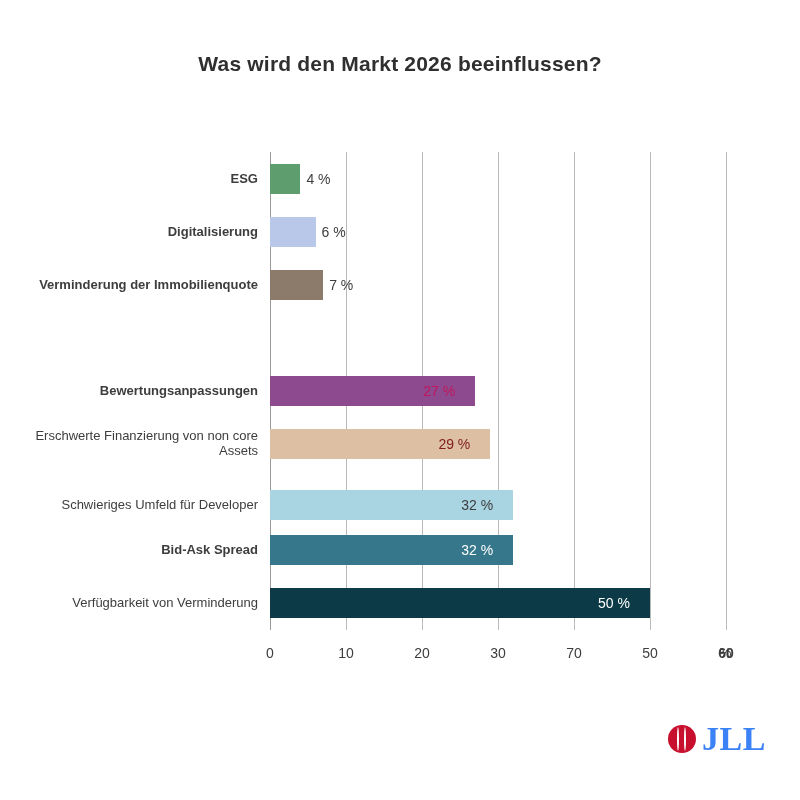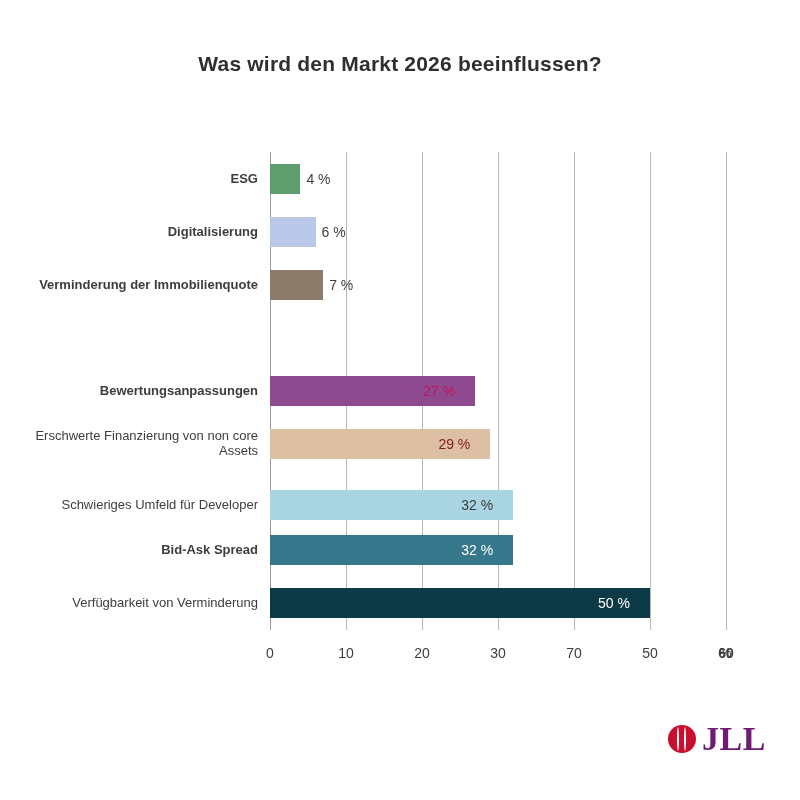--- a/index.html
+++ b/index.html
@@ -148,21 +148,21 @@
     bottom: 2px;
     width: 2px;
     background: #ffffff;
   }
   .logo-mark::before { left: 9px; border-radius: 50%; }
   .logo-mark::after  { left: 16px; border-radius: 50%; }
   .logo-text {
     font-family: "Liberation Serif", serif;
     font-size: 34px;
     font-weight: bold;
-    color: #701a75;
+    color: #3b82f6;
     letter-spacing: 0.5px;
     line-height: 1;
   }
 </style>
 </head>
 <body>
 
 <div class="page">
 
   <div class="chart-title">Was wird den Markt 2026 beeinflussen?</div>

